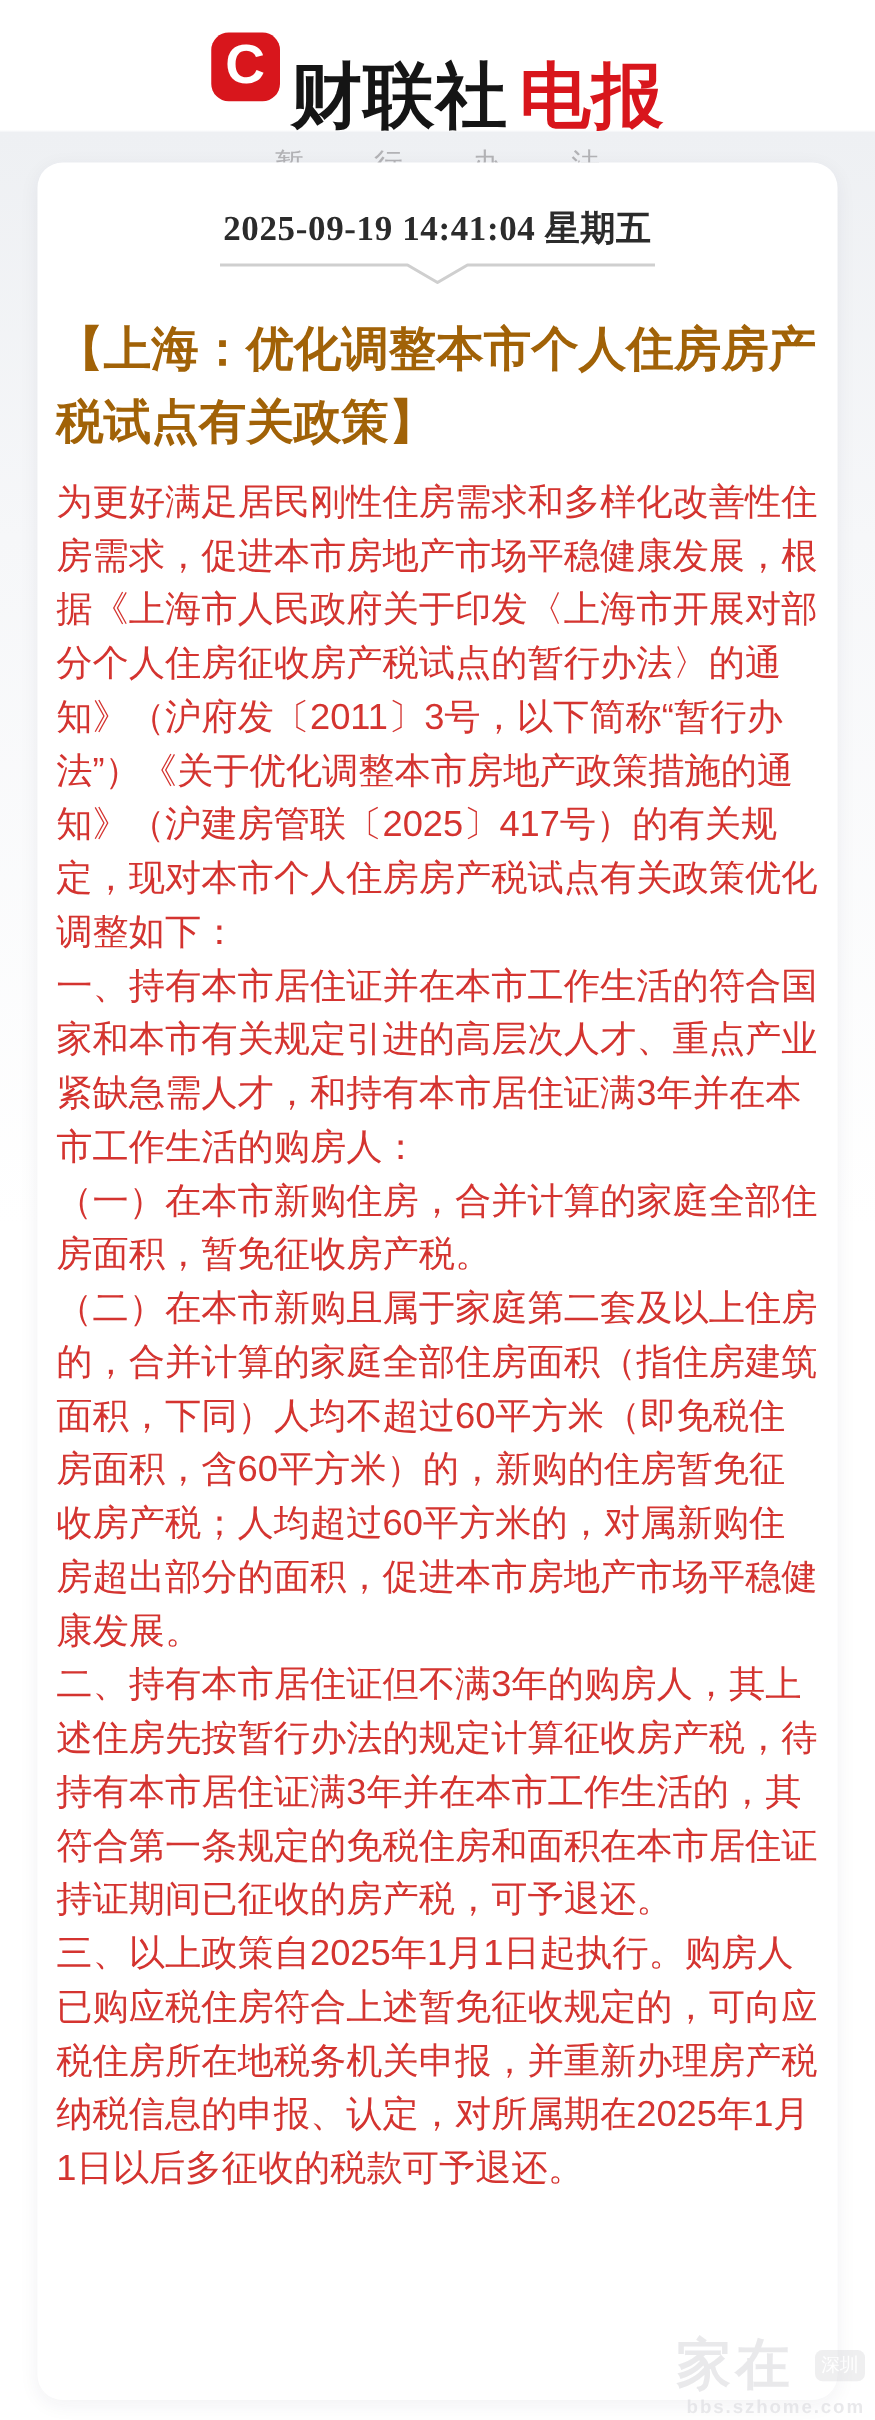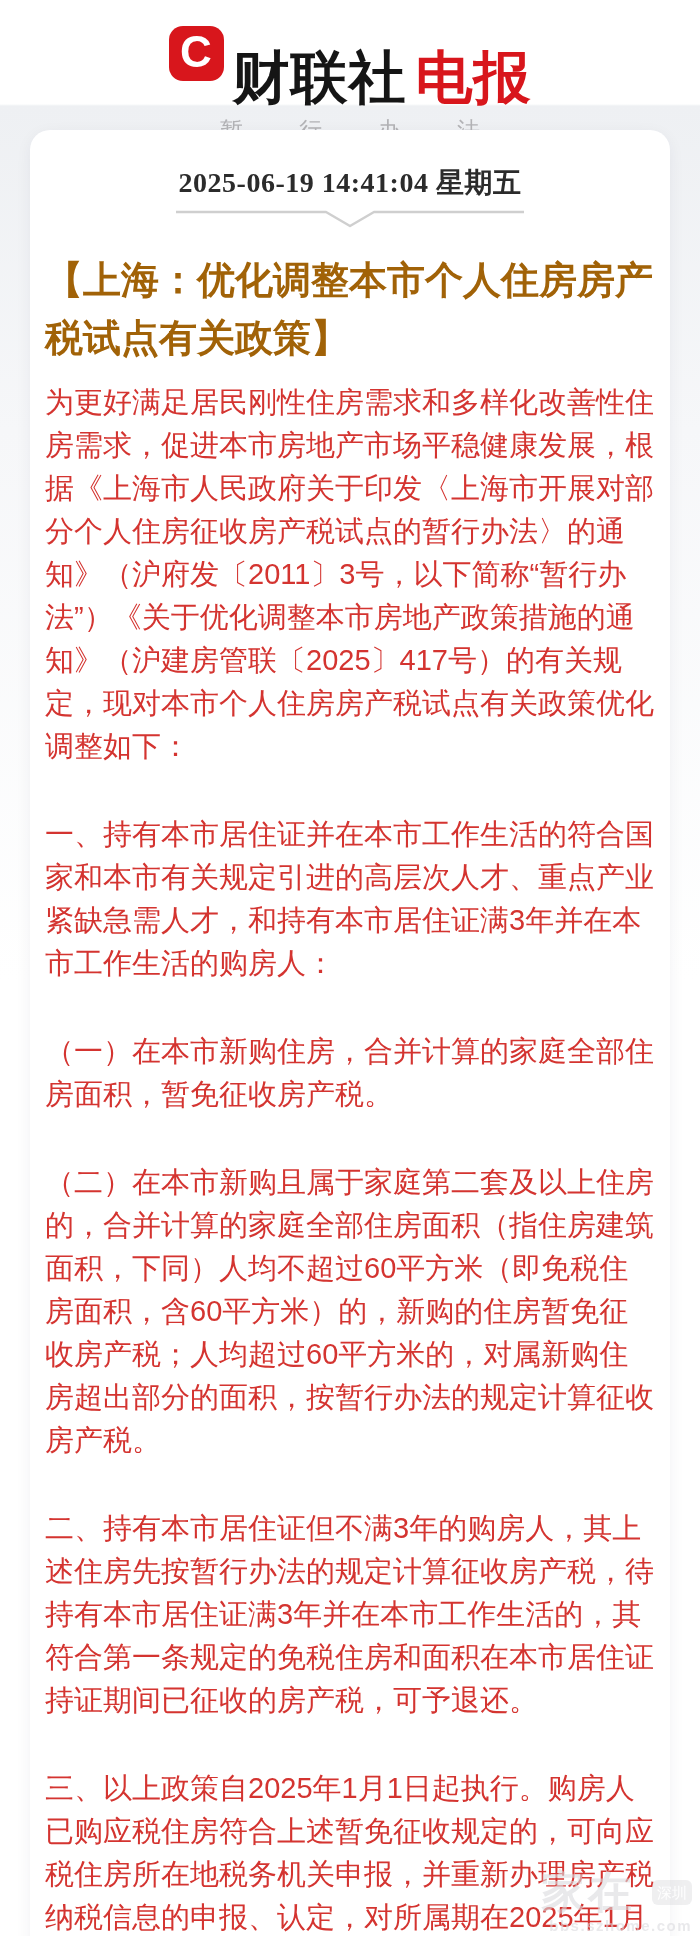--- a/index.html
+++ b/index.html
@@ -79,21 +79,20 @@
   .divider { display: block; margin: 7px auto 0; }
   .headline {
     margin-top: 21px;
     font-family: "Liberation Serif", serif;
     font-weight: 700;
     font-size: 38px;
     line-height: 1.52;
     color: #a16207;
   }
   .body-text p {
-    margin-top: 45px;
     font-size: 29px;
     line-height: 43px;
     color: #d43430;
     font-family: "Liberation Sans", sans-serif;
   }
   .body-text p:first-child { margin-top: 13px; }
   
   .watermark {
     position: absolute;
     right: 8px;
@@ -134,33 +133,33 @@
       <span class="logo-square">
         <span>C</span>
       </span>
       <span class="brand-black">财联社</span>
       <span class="brand-red">电报</span>
     </div>
     <div class="brand-sub">暂行办法</div>
   </header>
 
   <main class="card">
-    <div class="timestamp">2025-06-19 14:41:04 星期五</div>
+    <div class="timestamp">2025-09-19 14:41:04 星期五</div>
 
     <svg class="divider" width="352" height="22" viewBox="0 0 352 22">
       <path d="M2 3 L152 3 L176 17 L200 3 L350 3" fill="none" stroke="#cfcfcf" stroke-width="2.5" stroke-linejoin="round"></path>
     </svg>
 
     <h1 class="headline">【上海：优化调整本市个人住房房产税试点有关政策】</h1>
 
     <div class="body-text">
       <p>为更好满足居民刚性住房需求和多样化改善性住房需求，促进本市房地产市场平稳健康发展，根据《上海市人民政府关于印发〈上海市开展对部分个人住房征收房产税试点的暂行办法〉的通知》（沪府发〔2011〕3号，以下简称“暂行办法”）《关于优化调整本市房地产政策措施的通知》（沪建房管联〔2025〕417号）的有关规定，现对本市个人住房房产税试点有关政策优化调整如下：</p>
       <p>一、持有本市居住证并在本市工作生活的符合国家和本市有关规定引进的高层次人才、重点产业紧缺急需人才，和持有本市居住证满3年并在本市工作生活的购房人：</p>
       <p>（一）在本市新购住房，合并计算的家庭全部住房面积，暂免征收房产税。</p>
-      <p>（二）在本市新购且属于家庭第二套及以上住房的，合并计算的家庭全部住房面积（指住房建筑面积，下同）人均不超过60平方米（即免税住房面积，含60平方米）的，新购的住房暂免征收房产税；人均超过60平方米的，对属新购住房超出部分的面积，按暂行办法的规定计算征收房产税。</p>
+      <p>（二）在本市新购且属于家庭第二套及以上住房的，合并计算的家庭全部住房面积（指住房建筑面积，下同）人均不超过60平方米（即免税住房面积，含60平方米）的，新购的住房暂免征收房产税；人均超过60平方米的，对属新购住房超出部分的面积，促进本市房地产市场平稳健康发展。</p>
       <p>二、持有本市居住证但不满3年的购房人，其上述住房先按暂行办法的规定计算征收房产税，待持有本市居住证满3年并在本市工作生活的，其符合第一条规定的免税住房和面积在本市居住证持证期间已征收的房产税，可予退还。</p>
       <p>三、以上政策自2025年1月1日起执行。购房人已购应税住房符合上述暂免征收规定的，可向应税住房所在地税务机关申报，并重新办理房产税纳税信息的申报、认定，对所属期在2025年1月1日以后多征收的税款可予退还。</p>
     </div>
 
   </main>
 
   <div class="watermark">
     <div class="wm-row">
       <span class="wm-big">家在</span>
       <span class="wm-badge">深圳</span>

